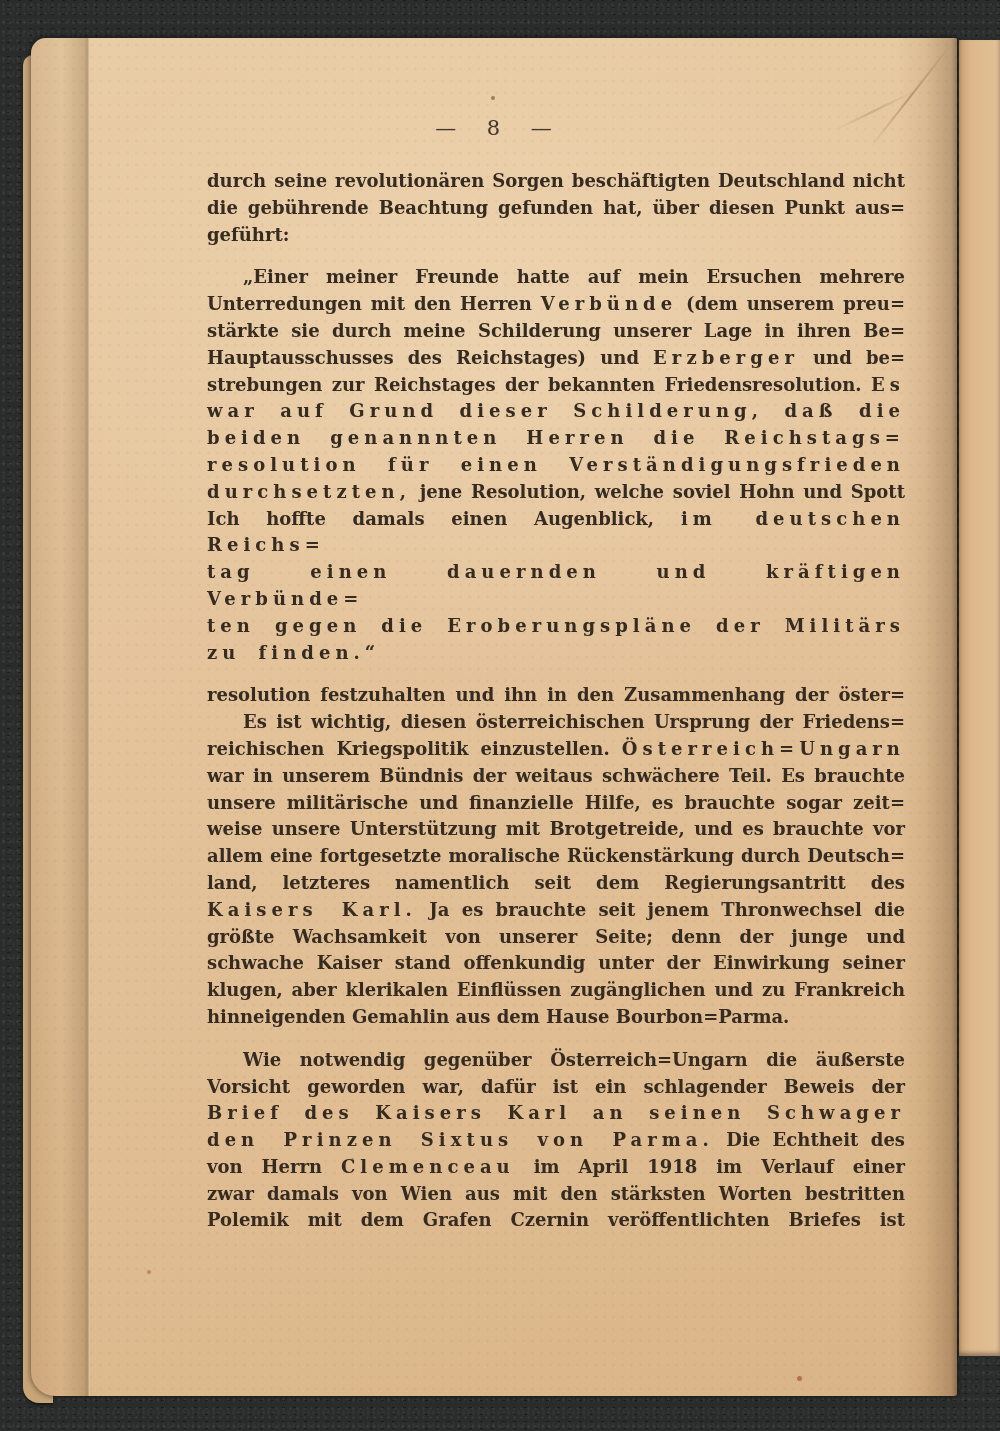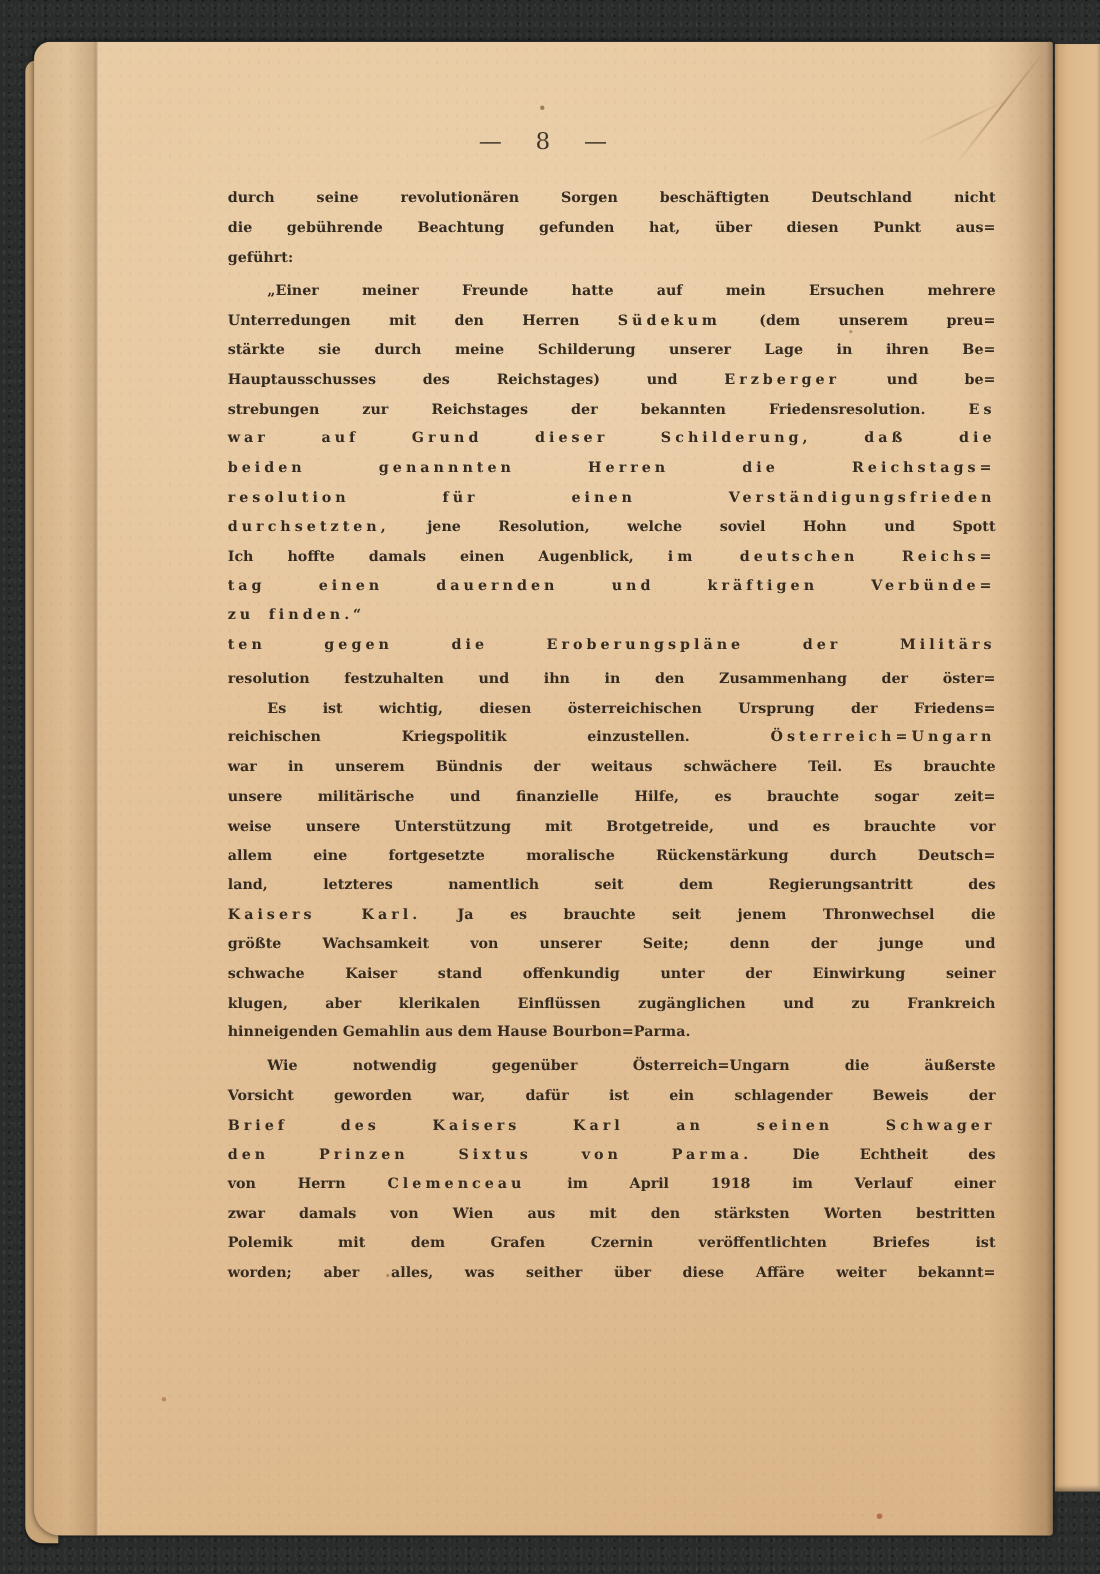--- a/index.html
+++ b/index.html
@@ -68,24 +68,24 @@
   
   .page-number{
     position:absolute;left:0;top:78px;width:100%;
     text-align:center;color:#41362a;font-size:21px;
     word-spacing:22px;letter-spacing:1px;
     font-family:"DejaVu Serif","Liberation Serif",serif;
   }
   
   .text-block{
     position:absolute;left:176px;top:130px;width:698px;
-    color:#362b20;font-size:13px;font-weight:bold;line-height:26.8px;
+    color:#362b20;font-size:18px;font-weight:bold;line-height:26.8px;
     text-rendering:optimizeLegibility;
   }
-  .paragraph + .paragraph{margin-top:4px;}
+  .paragraph + .paragraph{margin-top:16px;}
   .line{
     text-align:justify;text-align-last:justify;
     white-space:normal;
   }
   .line.last{text-align-last:left;}
   .line.indent{text-indent:36px;}
   .seg.sp{letter-spacing:.28em;word-spacing:.38em;}
   
   .speck{position:absolute;border-radius:50%;}
   .sp1{left:460px;top:58px;width:4px;height:4px;background:rgba(90,60,30,.55);}
@@ -111,32 +111,32 @@
     <div class="page-number">— 8 —</div>
 
     <div class="text-block">
         <div class="paragraph">
           <div class="line"><span class="seg">durch seine revolutionären Sorgen beschäftigten Deutschland nicht</span></div>
           <div class="line"><span class="seg">die gebührende Beachtung gefunden hat, über diesen Punkt aus=</span></div>
           <div class="line last"><span class="seg">geführt:</span></div>
         </div>
         <div class="paragraph">
           <div class="line indent"><span class="seg">„Einer meiner Freunde hatte auf mein Ersuchen mehrere</span></div>
-          <div class="line"><span class="seg">Unterredungen mit den Herren </span><span class="seg sp">Südekum</span><span class="seg"> (dem unserem preu=</span></div>
+          <div class="line"><span class="seg">Unterredungen mit den Herren </span><span class="seg sp">Verbünde</span><span class="seg"> (dem unserem preu=</span></div>
           <div class="line"><span class="seg">stärkte sie durch meine Schilderung unserer Lage in ihren Be=</span></div>
           <div class="line"><span class="seg">Hauptausschusses des Reichstages) und </span><span class="seg sp">Erzberger</span><span class="seg"> und be=</span></div>
           <div class="line"><span class="seg">strebungen zur Reichstages der bekannten Friedensresolution. </span><span class="seg sp">Es</span></div>
           <div class="line"><span class="seg sp">war auf Grund dieser Schilderung, daß die</span></div>
           <div class="line"><span class="seg sp">beiden genannnten Herren die Reichstags=</span></div>
           <div class="line"><span class="seg sp">resolution für einen Verständigungsfrieden</span></div>
           <div class="line"><span class="seg sp">durchsetzten,</span><span class="seg"> jene Resolution, welche soviel Hohn und Spott</span></div>
           <div class="line"><span class="seg">Ich hoffte damals einen Augenblick, </span><span class="seg sp">im deutschen Reichs=</span></div>
           <div class="line"><span class="seg sp">tag einen dauernden und kräftigen Verbünde=</span></div>
+          <div class="line"><span class="seg sp">ten gegen die Eroberungspläne der Militärs</span></div>
           <div class="line last"><span class="seg sp">zu finden.“</span></div>
-          <div class="line"><span class="seg sp">ten gegen die Eroberungspläne der Militärs</span></div>
         </div>
         <div class="paragraph">
           <div class="line"><span class="seg">resolution festzuhalten und ihn in den Zusammenhang der öster=</span></div>
           <div class="line indent"><span class="seg">Es ist wichtig, diesen österreichischen Ursprung der Friedens=</span></div>
           <div class="line"><span class="seg">reichischen Kriegspolitik einzustellen. </span><span class="seg sp">Österreich=Ungarn</span></div>
           <div class="line"><span class="seg">war in unserem Bündnis der weitaus schwächere Teil. Es brauchte</span></div>
           <div class="line"><span class="seg">unsere militärische und finanzielle Hilfe, es brauchte sogar zeit=</span></div>
           <div class="line"><span class="seg">weise unsere Unterstützung mit Brotgetreide, und es brauchte vor</span></div>
           <div class="line"><span class="seg">allem eine fortgesetzte moralische Rückenstärkung durch Deutsch=</span></div>
           <div class="line"><span class="seg">land, letzteres namentlich seit dem Regierungsantritt des</span></div>
@@ -147,21 +147,20 @@
           <div class="line last"><span class="seg">hinneigenden Gemahlin aus dem Hause Bourbon=Parma.</span></div>
         </div>
         <div class="paragraph">
           <div class="line indent"><span class="seg">Wie notwendig gegenüber Österreich=Ungarn die äußerste</span></div>
           <div class="line"><span class="seg">Vorsicht geworden war, dafür ist ein schlagender Beweis der</span></div>
           <div class="line"><span class="seg sp">Brief des Kaisers Karl an seinen Schwager</span></div>
           <div class="line"><span class="seg sp">den Prinzen Sixtus von Parma.</span><span class="seg"> Die Echtheit des</span></div>
           <div class="line"><span class="seg">von Herrn </span><span class="seg sp">Clemenceau</span><span class="seg"> im April 1918 im Verlauf einer</span></div>
           <div class="line"><span class="seg">zwar damals von Wien aus mit den stärksten Worten bestritten</span></div>
           <div class="line"><span class="seg">Polemik mit dem Grafen Czernin veröffentlichten Briefes ist</span></div>
-          <div class="line"><span class="seg">worden; aber alles, was seither über diese Affäre weiter bekannt=</span></div>
         </div>
       </div>
 
     <div class="speck sp1"></div>
     <div class="speck sp2"></div>
     <div class="speck sp3"></div>
     <div class="speck sp4"></div>
     <div class="speck sp5"></div>
   </div>
 

